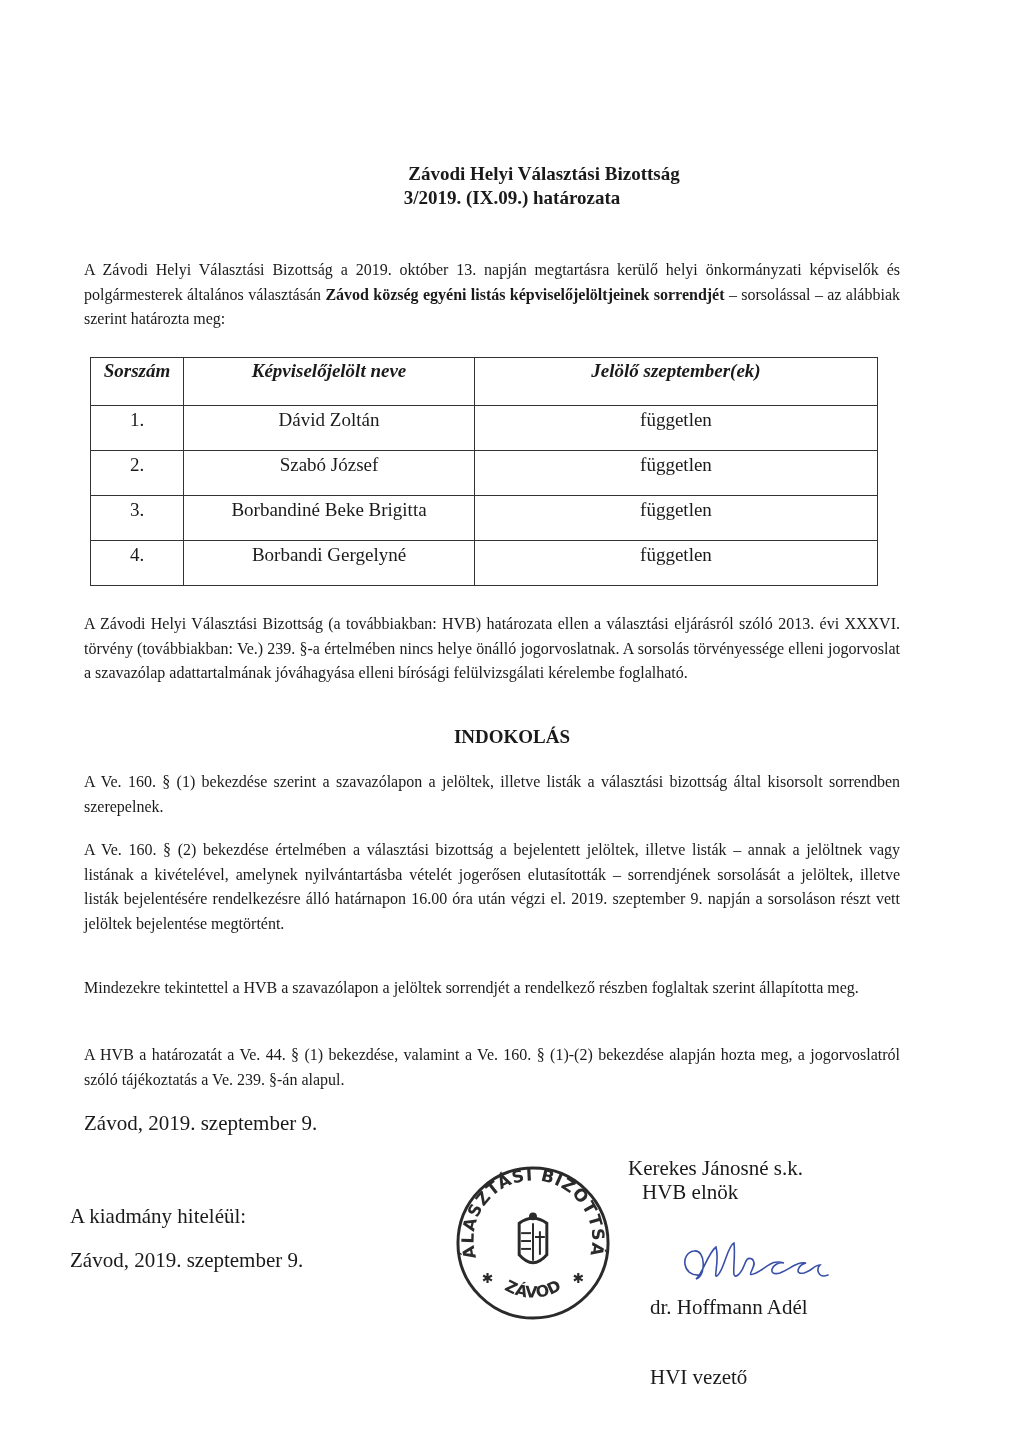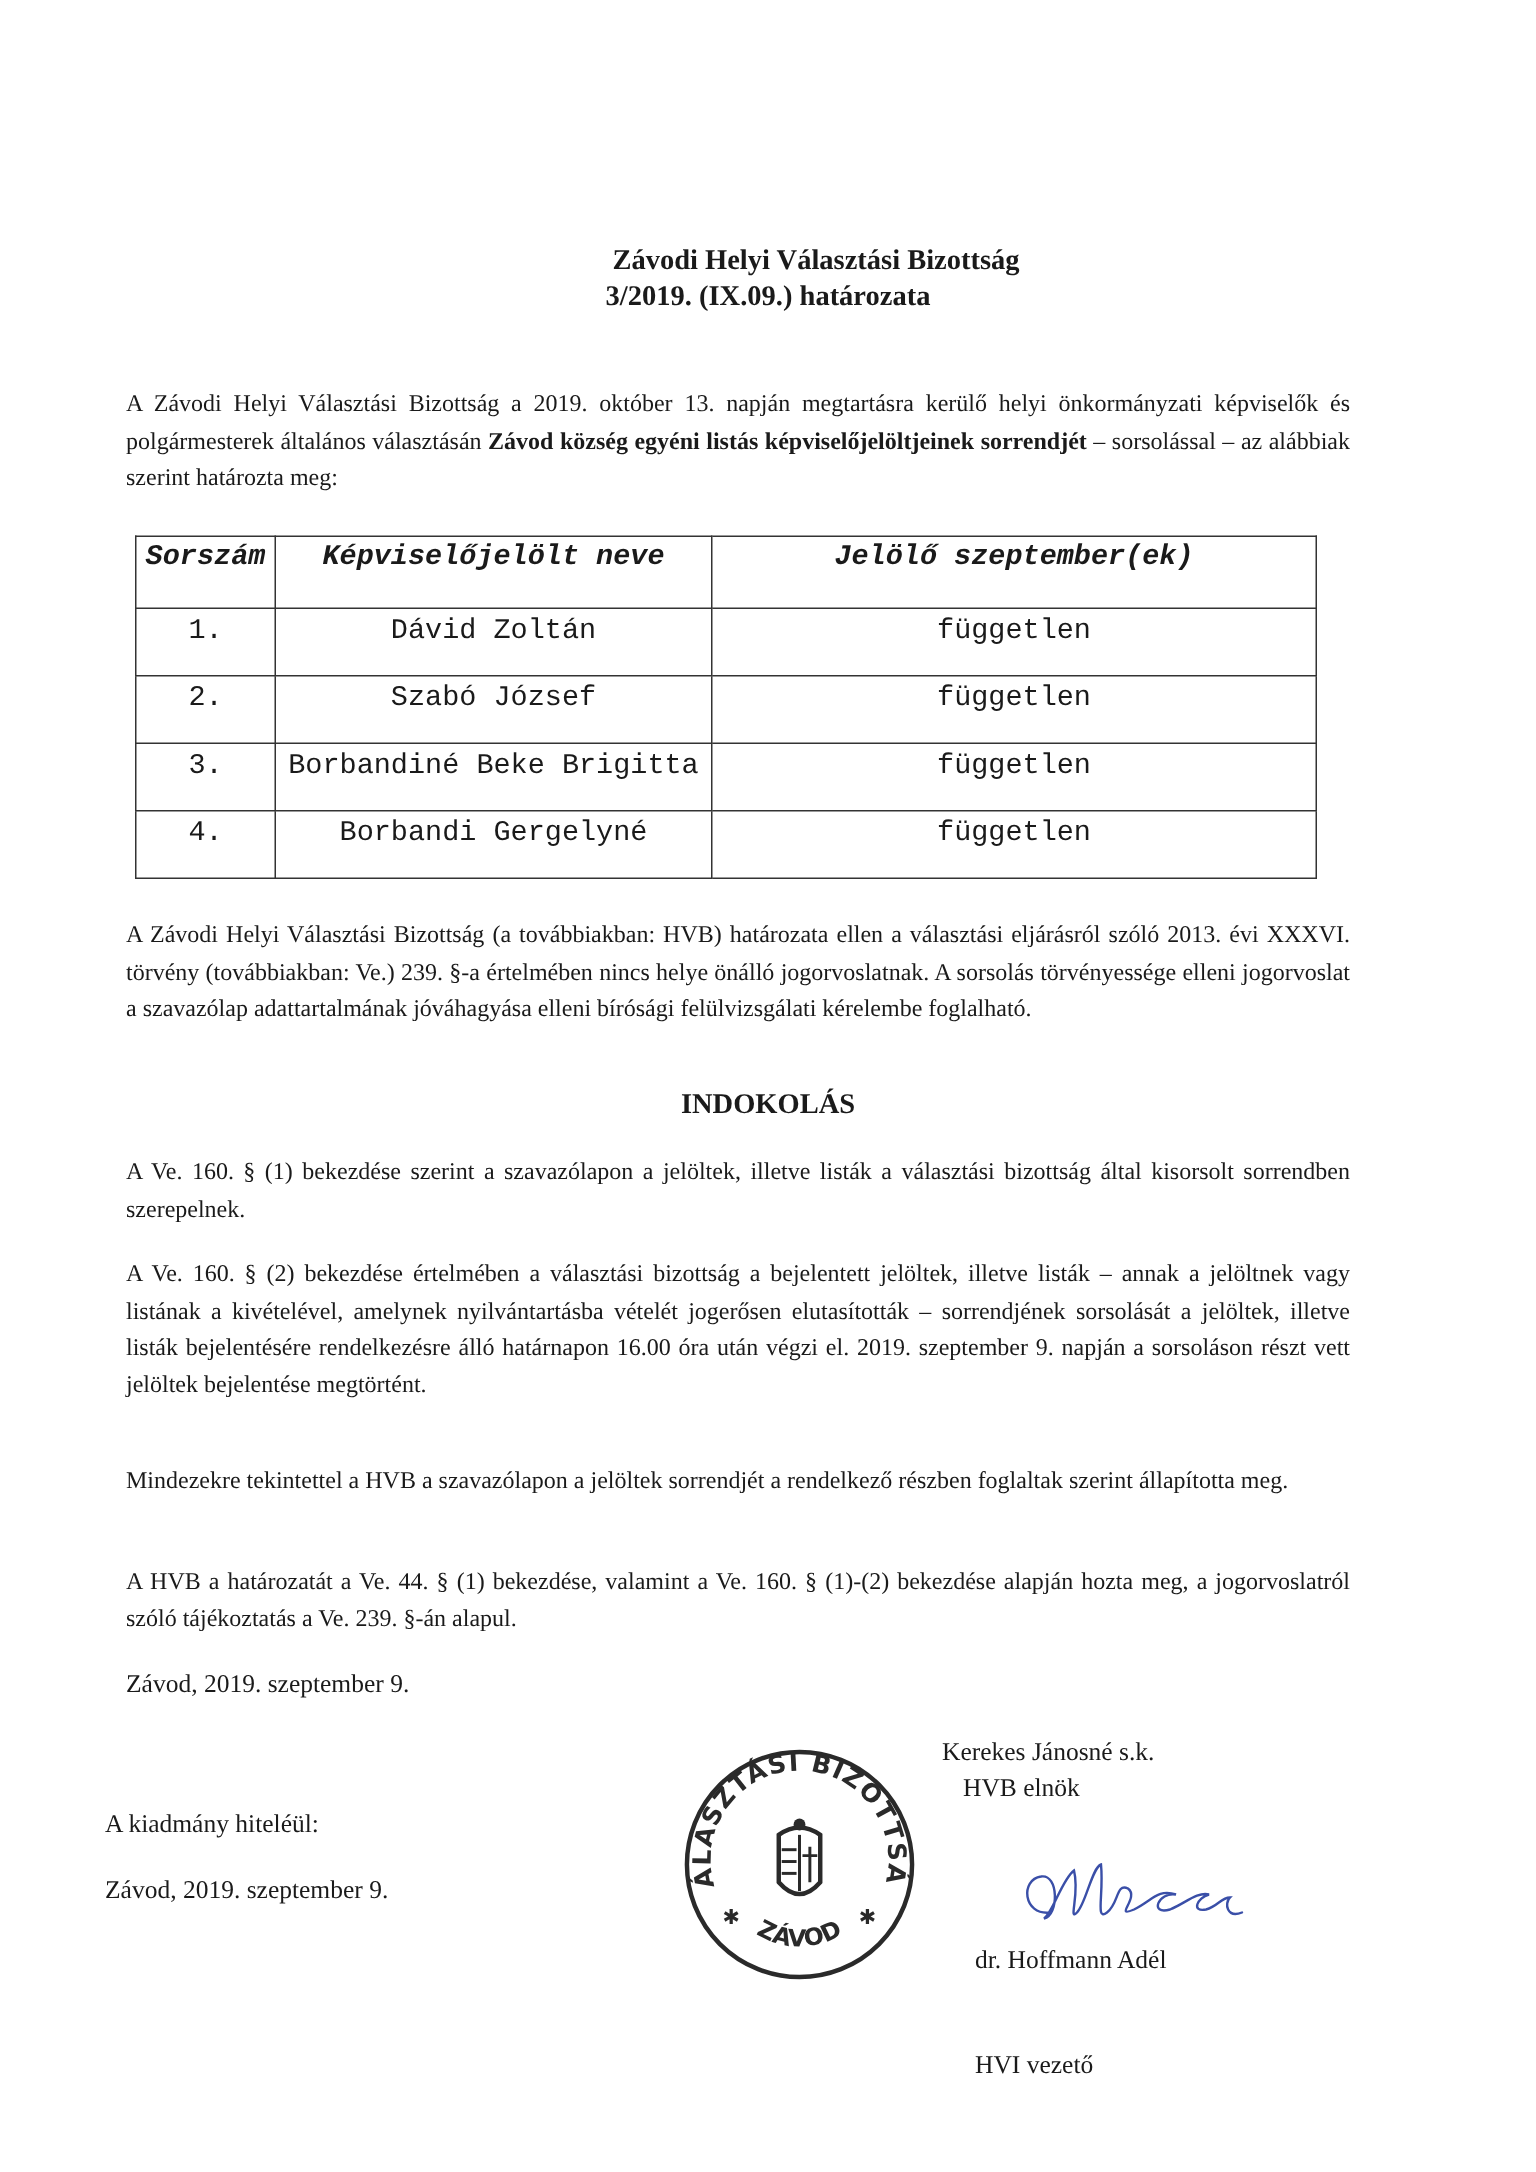--- a/index.html
+++ b/index.html
@@ -2,27 +2,27 @@
 <html><head>
 <meta charset="utf-8">
 <style>
   html, body { margin: 0; padding: 0; background: #ffffff; }
   body { width: 1024px; height: 1448px; position: relative; overflow: hidden;
          font-family: "Liberation Serif", "DejaVu Serif", serif; color: #1a1a1a; }
   .abs { position: absolute; }
   .title { left: 0; width: 1024px; text-align: center; font-weight: bold; font-size: 19px; line-height: 24px; }
   .para { left: 84px; width: 816px; font-size: 16px; line-height: 24.5px; text-align: justify; text-align-last: left; }
   .para b { font-weight: bold; }
-  table.cands { position: absolute; left: 90px; top: 357px; width: 788px; border-collapse: collapse; font-size: 19px; font-family: Liberation Mono, monospace; }
+  table.cands { position: absolute; left: 90px; top: 357px; width: 788px; border-collapse: collapse; font-size: 19px; }
   table.cands td, table.cands th { border: 1.5px solid #333; padding: 0; height: 41px; vertical-align: top; }
   table.cands th { font-style: italic; font-weight: bold; height: 45px; padding-top: 2px; }
   table.cands td { padding-top: 3px; text-align: center; }
   .c1 { width: 92px; } .c2 { width: 290px; } .c3 { width: 402px; }
   .heading { left: 0; width: 1024px; text-align: center; font-weight: bold; font-size: 19px; }
-  .plain { font-size: 17px; line-height: 24px; }
+  .plain { font-size: 21px; line-height: 24px; }
   .stamp { left: 454px; top: 1164px; width: 158px; height: 158px; }
   .sig { left: 672px; top: 1235px; width: 170px; height: 60px; }
 </style>
 </head>
 <body>
 
 <div class="abs title" style="top:162px;margin-left:32px;">Závodi Helyi Választási Bizottság</div>
 <div class="abs title" style="top:186px;text-align:center;">3/2019. (IX.09.) határozata</div>
 
 <div class="abs para" style="top:258px;">

